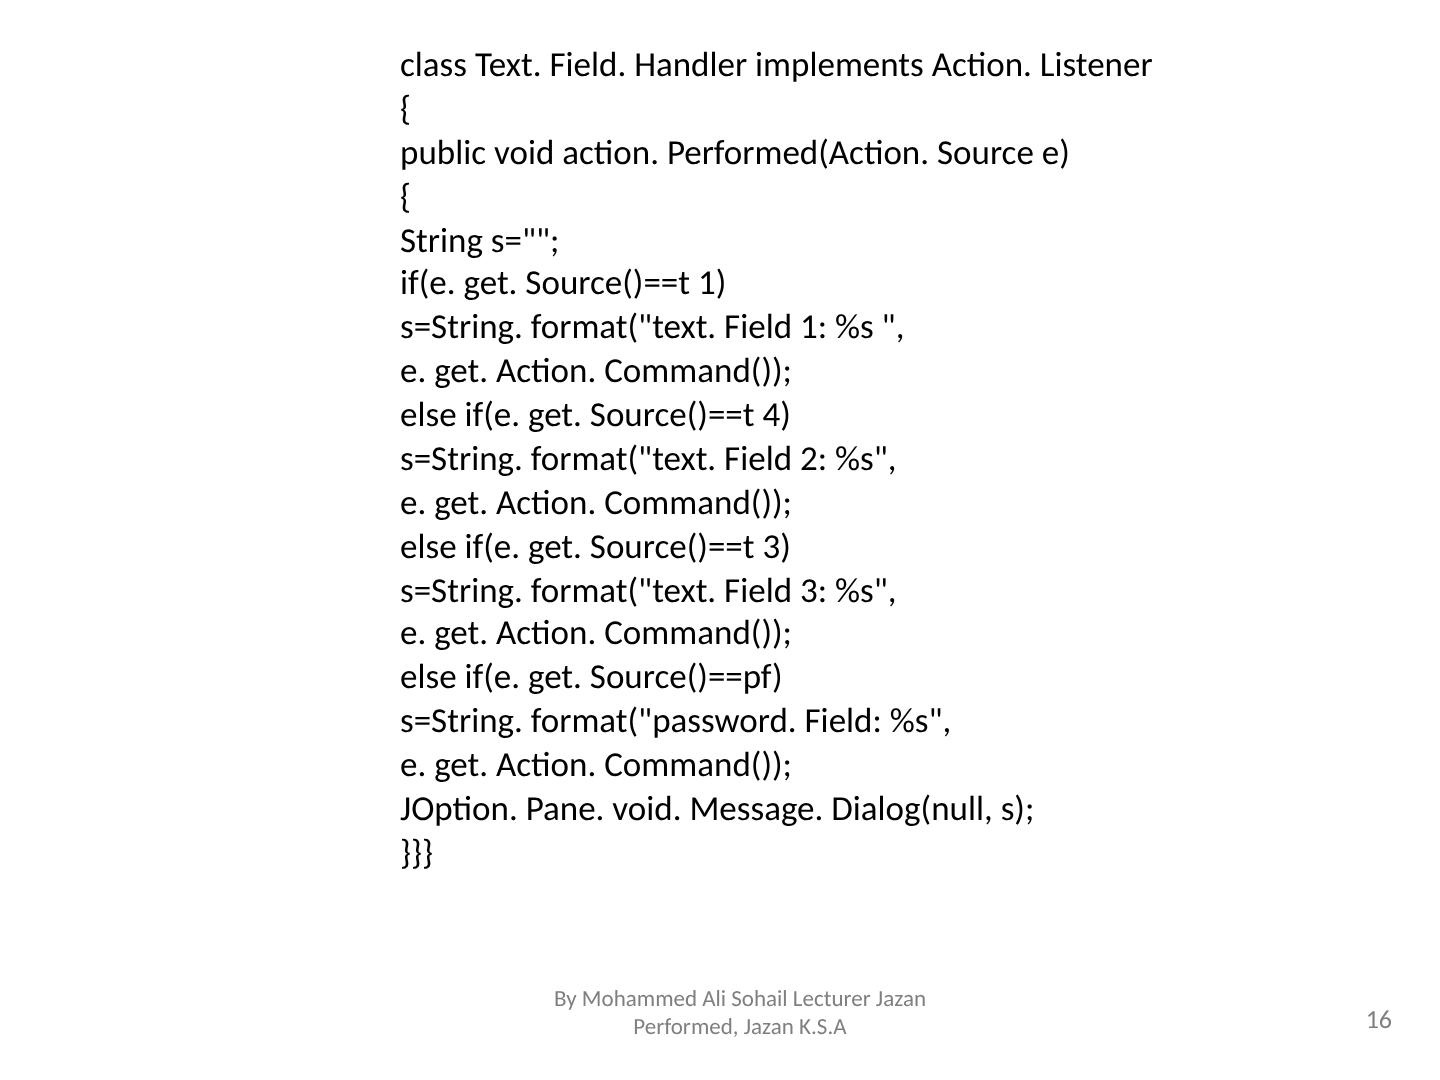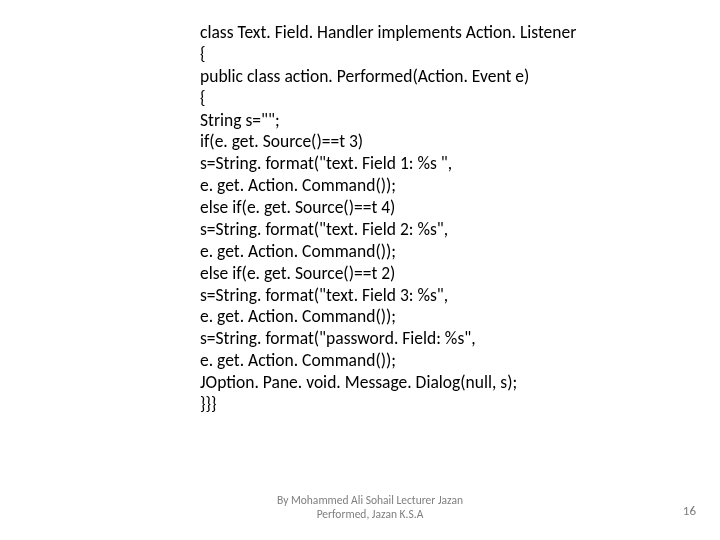--- a/index.html
+++ b/index.html
@@ -49,32 +49,33 @@
   }
 </style>
 </head>
 <body>
 
 <div class="slide">
 
   <div class="code-block">
     <div class="code-line">class Text. Field. Handler implements Action. Listener</div>
     <div class="code-line">{</div>
-    <div class="code-line">public class action. Performed(Action. Event e)</div>
+    <div class="code-line">public void action. Performed(Action. Source e)</div>
     <div class="code-line">{</div>
     <div class="code-line">String s="";</div>
-    <div class="code-line">if(e. get. Source()==t 3)</div>
+    <div class="code-line">if(e. get. Source()==t 1)</div>
     <div class="code-line">s=String. format("text. Field 1: %s ",</div>
     <div class="code-line">e. get. Action. Command());</div>
     <div class="code-line">else if(e. get. Source()==t 4)</div>
     <div class="code-line">s=String. format("text. Field 2: %s",</div>
     <div class="code-line">e. get. Action. Command());</div>
-    <div class="code-line">else if(e. get. Source()==t 2)</div>
+    <div class="code-line">else if(e. get. Source()==t 3)</div>
     <div class="code-line">s=String. format("text. Field 3: %s",</div>
     <div class="code-line">e. get. Action. Command());</div>
+    <div class="code-line">else if(e. get. Source()==pf)</div>
     <div class="code-line">s=String. format("password. Field: %s",</div>
     <div class="code-line">e. get. Action. Command());</div>
     <div class="code-line">JOption. Pane. void. Message. Dialog(null, s);</div>
     <div class="code-line">}}}</div>
   </div>
 
   <div class="footer-credit">
     <div>By Mohammed Ali Sohail Lecturer Jazan</div>
     <div>Performed, Jazan K.S.A</div>
   </div>

